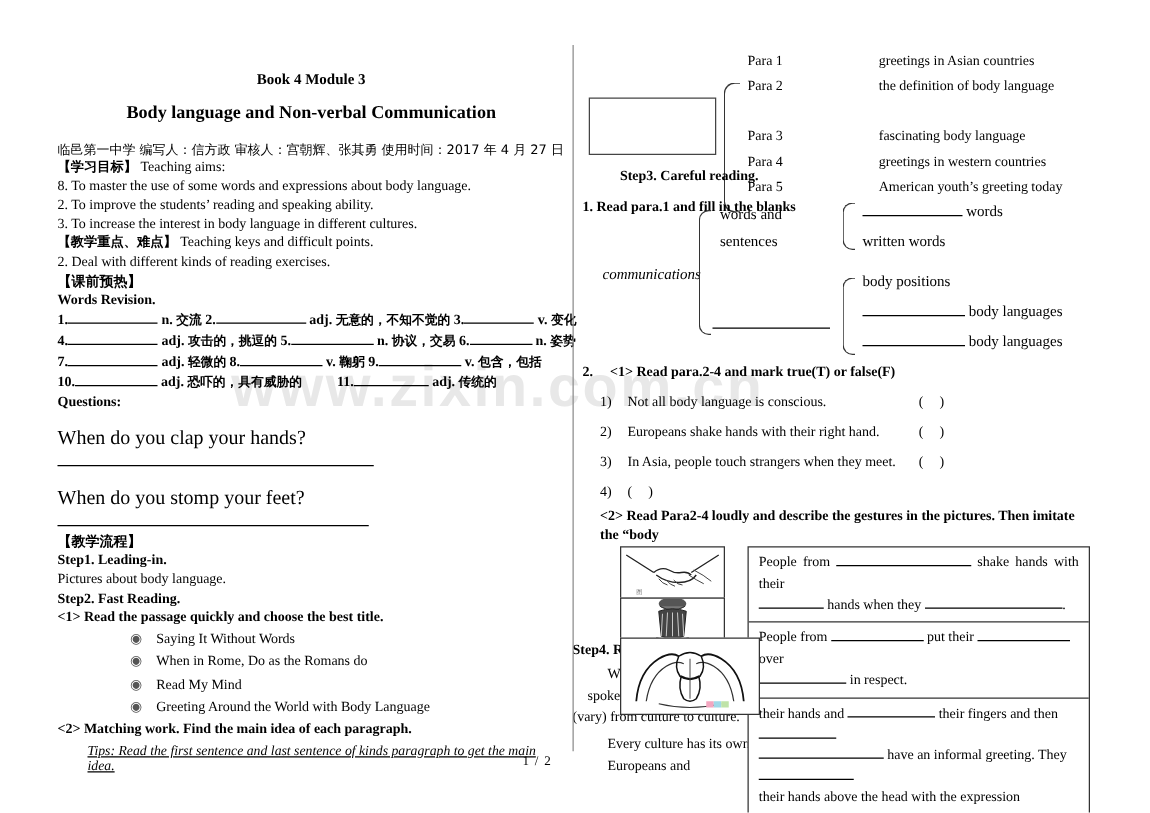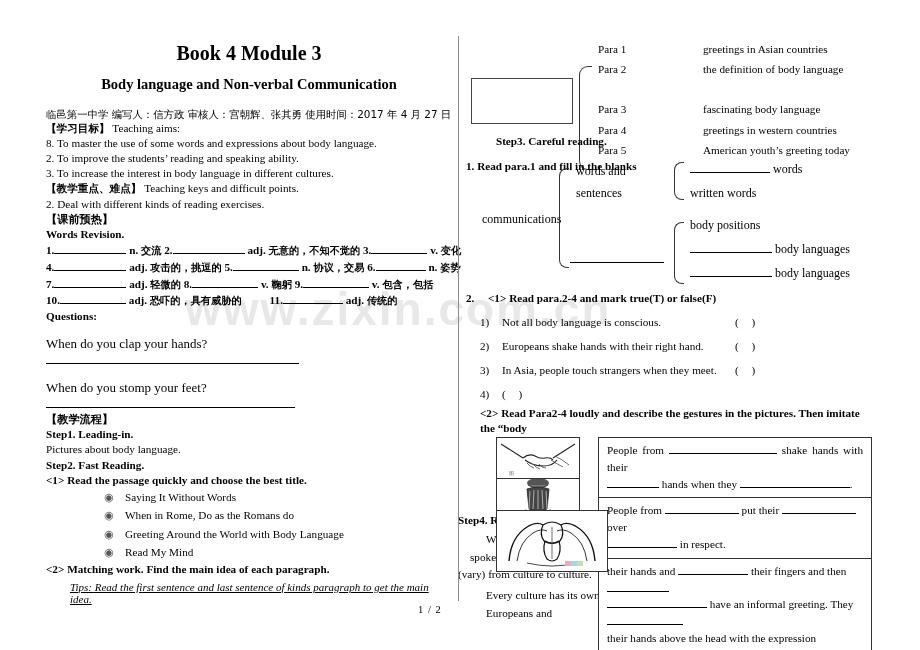--- a/index.html
+++ b/index.html
@@ -23,21 +23,21 @@
   .divider{
     position:absolute;left:458px;top:36px;width:1px;height:565px;
     background:#8c8c8c;z-index:3;
   }
 
   .col{position:absolute;top:0;z-index:2;}
   .col-left{left:46px;width:406px;}
   .col-right{left:466px;width:408px;}
 
   
-  .title1{text-align:center;font-weight:bold;font-size:20px;margin-top:42px;}
+  .title1{text-align:center;font-weight:bold;font-size:12px;margin-top:56px;}
   .title2{text-align:center;font-weight:bold;font-size:14.5px;margin-top:11px;}
   .byline{font-size:11.2px;margin-top:14px;line-height:1.35;}
   .cjk{font-family:"DejaVu Sans", sans-serif;font-size:10.4px;}
 
   p.l{font-size:11.2px;margin:0;line-height:1.35;}
   .gap{margin-top:11px;}
   .gap-s{margin-top:6px;}
   .b{font-weight:bold;}
   .bhead{font-weight:bold;font-size:11.2px;}
   .cjk-b{font-family:"DejaVu Sans", sans-serif;font-weight:bold;font-size:10.6px;}
@@ -45,21 +45,21 @@
   
   .wordrow{font-size:11.2px;line-height:1.5;white-space:nowrap;font-weight:bold;}
   .blank{display:inline-block;border-bottom:1px solid #000;vertical-align:baseline;}
   .bl-72{width:72px;}
   .bl-66{width:66px;}
   .bl-60{width:60px;}
   .bl-56{width:56px;}
   .bl-50{width:50px;}
   .cn{font-family:"DejaVu Sans", sans-serif;font-size:10.2px;}
 
-  .qline{font-size:13px;margin-top:12px;}
+  .qline{font-size:16px;margin-top:12px;}
   .qblank{display:inline-block;border-bottom:1px solid #000;width:253px;}
   .qblank2{display:inline-block;border-bottom:1px solid #000;width:249px;}
 
   
   .bullet{font-size:11.2px;margin-left:58px;line-height:1.65;}
   .bullet .gl{display:inline-block;width:21px;color:#555;}
   .tips{font-size:11px;font-style:italic;text-decoration:underline;margin-left:24px;margin-top:4px;}
 
   
   .matchbox{
@@ -197,24 +197,24 @@
     <p class="l gap-s bhead">Step2. Fast Reading.</p>
     <p class="l gap-s bhead">&lt;1&gt; Read the passage quickly and choose the best title.</p>
 
     <div class="bullet">
       <span class="gl">◉</span><span>Saying It Without Words</span>
     </div>
     <div class="bullet">
       <span class="gl">◉</span><span>When in Rome, Do as the Romans do</span>
     </div>
     <div class="bullet">
+      <span class="gl">◉</span><span>Read My Mind</span>
+    </div>
+    <div class="bullet">
       <span class="gl">◉</span><span>Greeting Around the World with Body Language</span>
-    </div>
-    <div class="bullet">
-      <span class="gl">◉</span><span>Read My Mind</span>
     </div>
 
     <p class="l gap-s">
       <span class="b">&lt;2&gt; Matching work.</span>
       <span class="b">Find the main idea of each paragraph.</span>
     </p>
     <div class="tips">Tips: Read the first sentence and last sentence of kinds paragraph to get the main idea.</div>
   </div>
 
   <div class="col col-right">
@@ -248,21 +248,21 @@
         <span>American youth’s greeting today</span>
       </div>
     </div>
 
     <div style="position:absolute;left:0;top:134px;text-align:center;">
       <p class="l bhead">Step3. Careful reading.</p>
       <p class="l bhead" style="margin-top:10px">1.   Read para.1 and fill in the blanks</p>
     </div>
 
     <div class="tree">
-      <div class="lbl" style="left:16px;top:52px;">communications</div>
+      <div class="lbl" style="left:16px;top:52px;font-style:italic;">communications</div>
       <div class="brace" style="left:93px;top:8px;width:9px;height:98px;"></div>
 
       <div class="lbl" style="left:110px;top:4px;">words and</div>
       <div class="lbl" style="left:110px;top:26px;">sentences</div>
 
       <div class="brace" style="left:208px;top:2px;width:9px;height:36px;"></div>
       <div class="lbl" style="left:224px;top:2px;"><span class="ul" style="width:80px"></span> <span>words</span></div>
       <div class="lbl" style="left:224px;top:26px;">written words</div>
 
       <div class="tline" style="left:104px;top:102px;width:94px;"></div>

